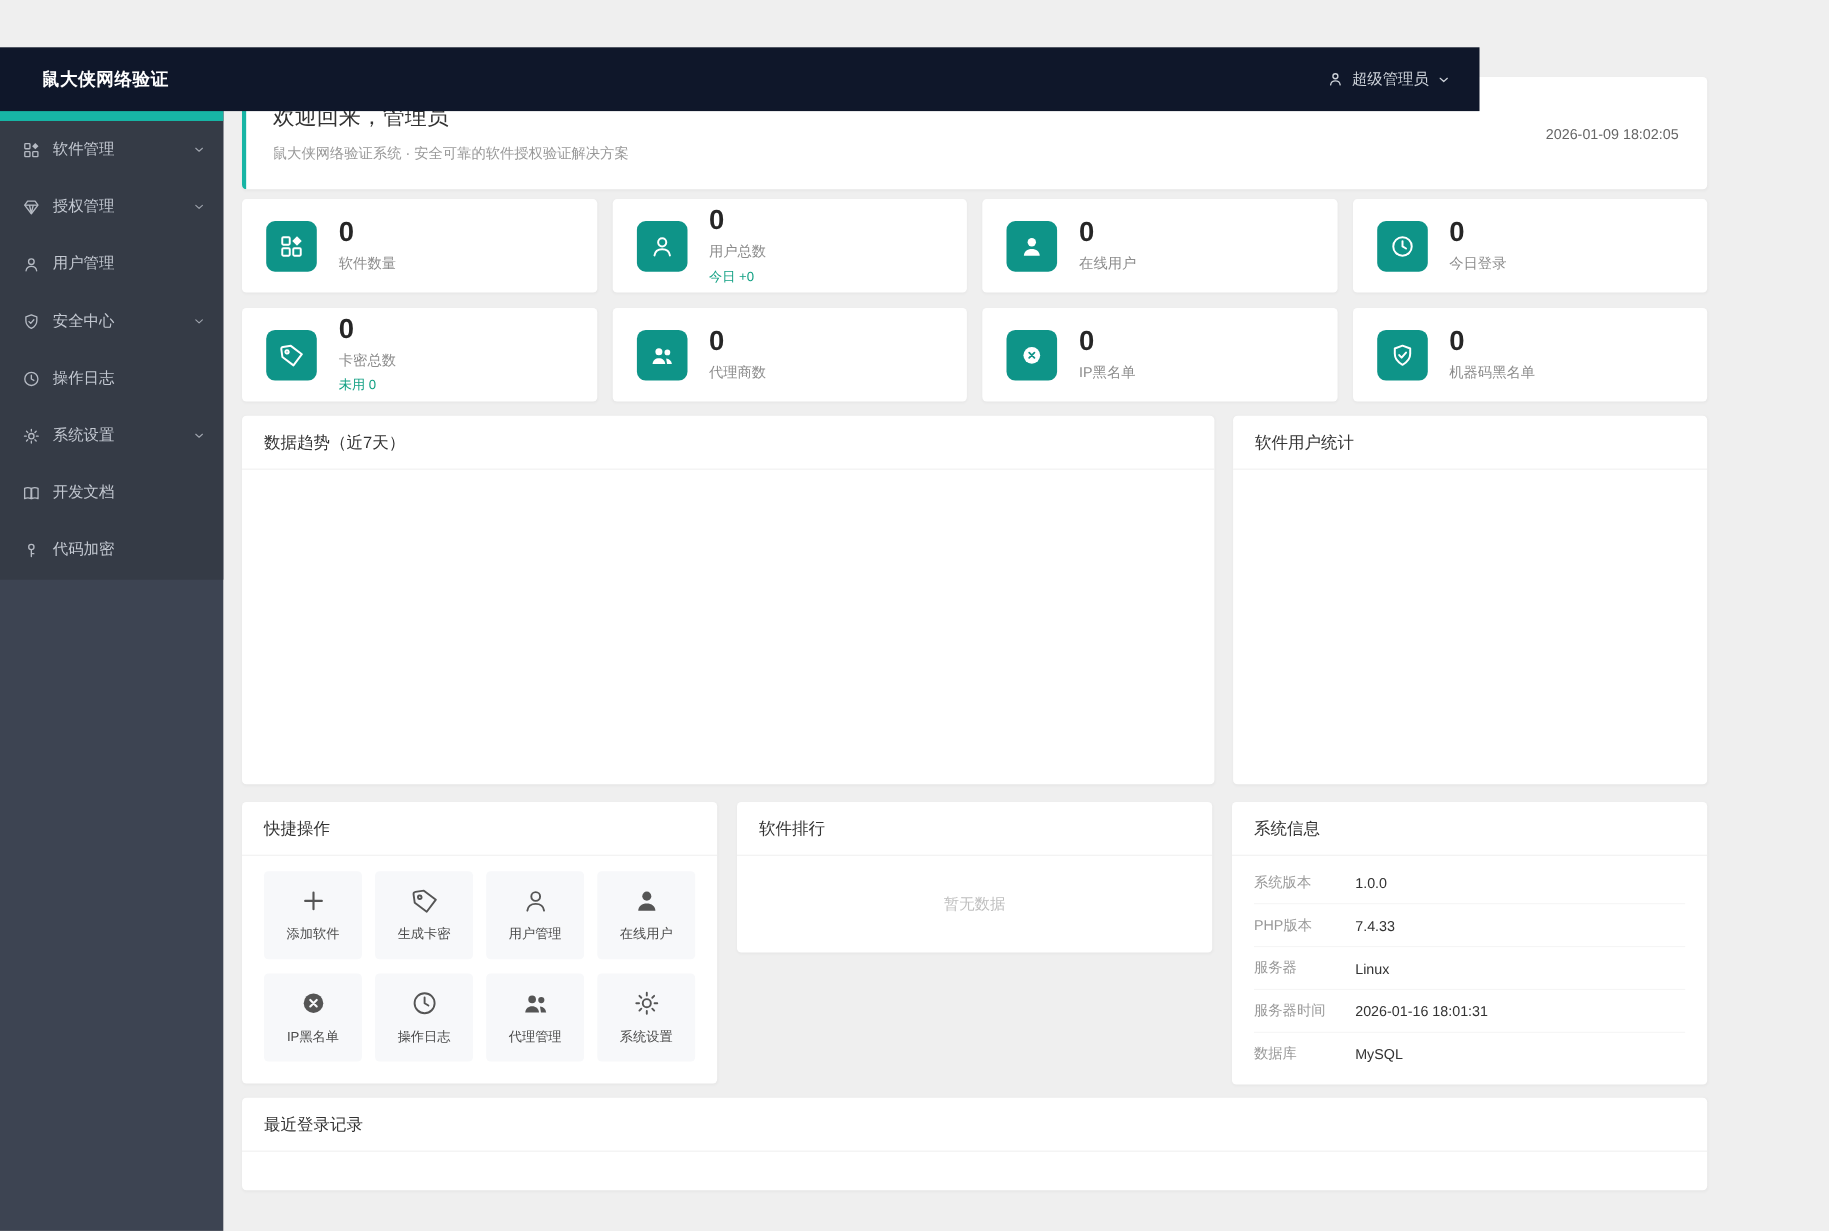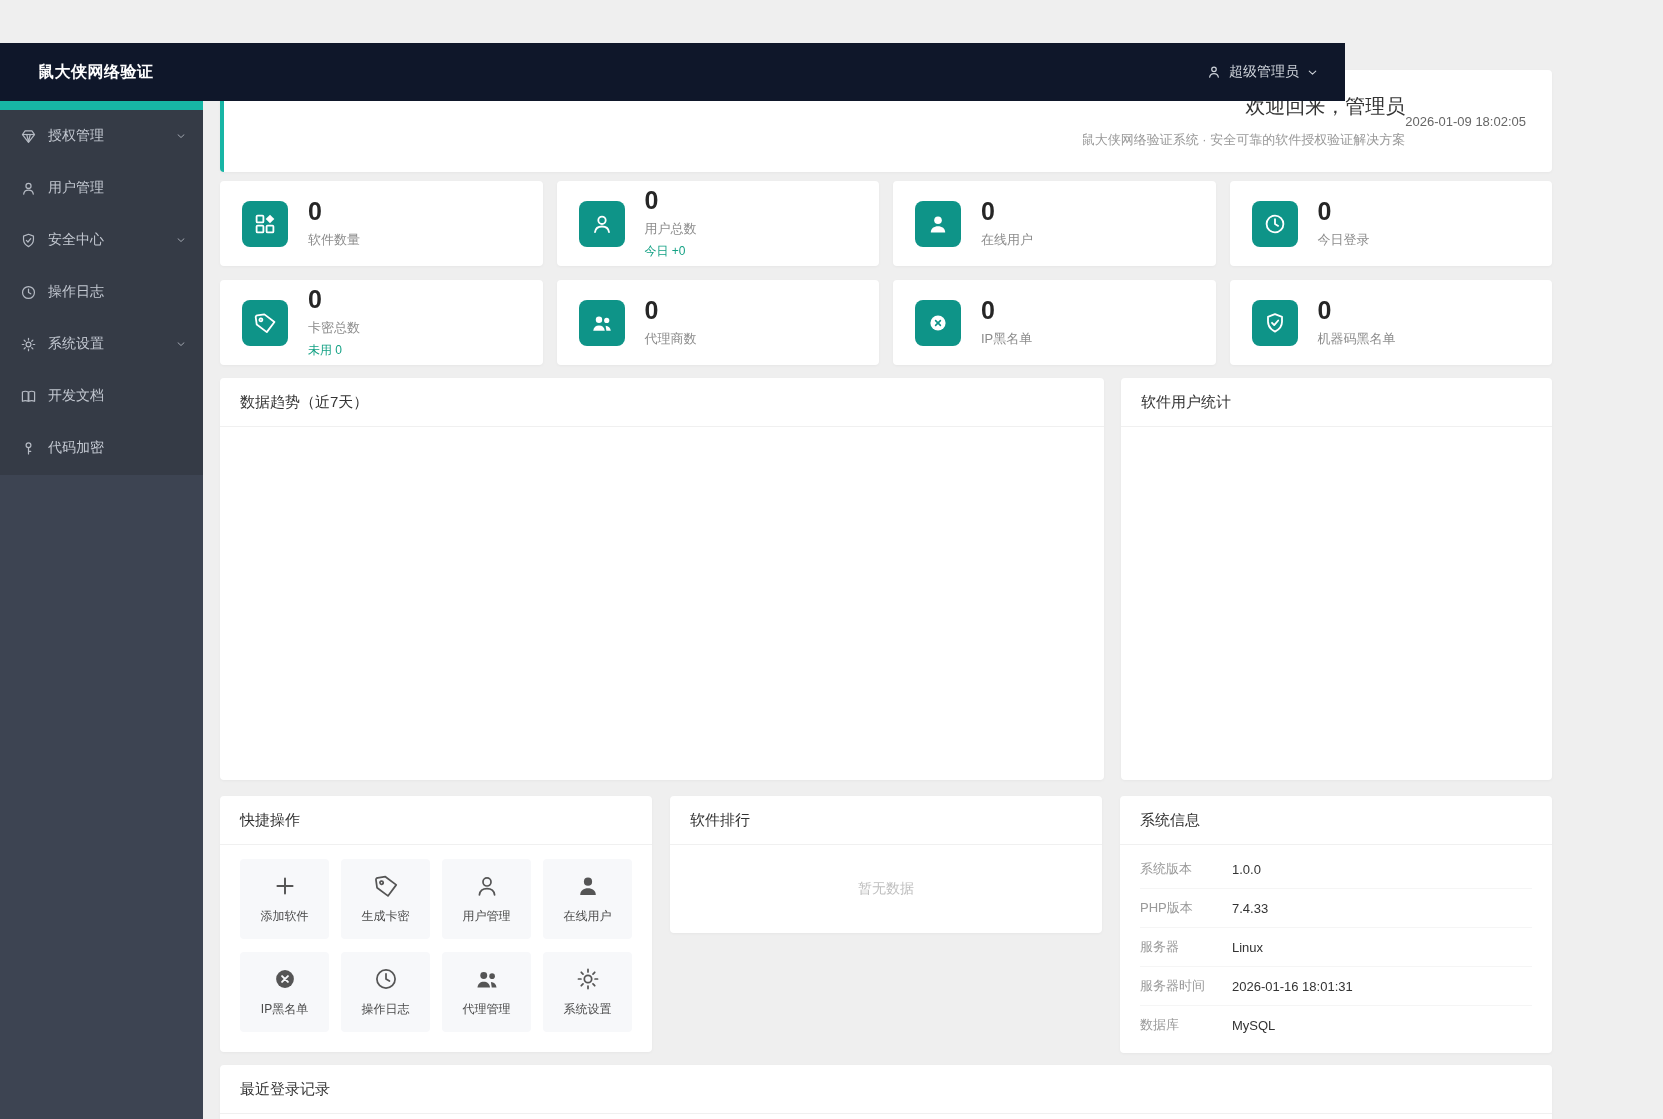--- a/index.html
+++ b/index.html
@@ -45,21 +45,21 @@
   }
   .card-header {
     padding: 15px 20px 14px 20px; font-size: 15px; color: #333;
     border-bottom: 1px solid #f0f0f0;
   }
   
   .welcome {
     margin-top: 12px; height: 102px; border-left: 4px solid #17b5a5;
     display: flex; align-items: center; padding: 0 26px 0 24px;
   }
-  .welcome-text { flex: 1; text-align: right; }
+  .welcome-text { flex: 1; }
   .welcome-title { font-size: 20px; font-weight: 500; color: #333; }
   .welcome-sub { font-size: 13px; color: #999; margin-top: 11px; }
   .welcome-date { font-size: 13px; color: #666; }
   
   .stats-grid {
     margin-top: 9px; display: grid; grid-template-columns: repeat(4,1fr);
     gap: 14px;
   }
   .stat-card {
     height: 85px; display: flex; align-items: center; padding-left: 22px;
@@ -69,21 +69,21 @@
     display: flex; align-items: center; justify-content: center; flex: none;
     color: #fff;
   }
   .stat-info { margin-left: 20px; display: flex; flex-direction: column; justify-content: center; }
   .stat-value { font-size: 25px; font-weight: bold; color: #262626; line-height: 1.05; }
   .stat-label { font-size: 13px; color: #8c8c8c; margin-top: 6px; }
   .stat-sub { font-size: 12px; color: #13a184; margin-top: 5px; }
   .stat-sub:empty { display: none; }
   
   .charts-row { margin-top: 13px; display: grid; grid-template-columns: 884px 431px; gap: 17px; }
-  .chart-card { height: 402px; }
+  .chart-card { height: 335px; }
   .chart-body { height: 283px; }
   
   .bottom-row { margin-top: 16px; display: grid; grid-template-columns: 432px 432px 432px; gap: 18px; align-items: start; }
   .qa-body { padding: 14px 20px 20px 20px; display: grid; grid-template-columns: repeat(4,1fr); gap: 13px 12px; }
   .qa-tile {
     background: #f7f8fa; border-radius: 4px; height: 80px; cursor: pointer;
     display: flex; flex-direction: column; align-items: center; justify-content: center;
     color: #555;
   }
   .qa-label { font-size: 12px; color: #4a4a4a; margin-top: 9px; }
@@ -127,20 +127,32 @@
   <div class="menu">
 
     <div class="side-item active">
       <svg class="s-icon" width="17" height="17" viewBox="0 0 24 24" fill="none" stroke="currentColor" stroke-width="1.7" stroke-linecap="round" stroke-linejoin="round">
           <path d="M4 11 12 4.4 20 11"></path>
           <path d="M6 9.3V19.6h12V9.3"></path>
         </svg>
       <span class="lbl">控制台</span>
     </div>
 
+    <div class="side-item">
+      <svg class="s-icon" width="17" height="17" viewBox="0 0 24 24" fill="none" stroke="currentColor" stroke-width="1.7" stroke-linejoin="round">
+          <rect x="3.6" y="3.6" width="6.6" height="6.6" rx="1"></rect>
+          <rect x="3.6" y="13.8" width="6.6" height="6.6" rx="1"></rect>
+          <rect x="13.8" y="13.8" width="6.6" height="6.6" rx="1"></rect>
+          <path d="M17.1 2.8l4.1 4.1-4.1 4.1L13 6.9z" fill="currentColor" stroke="none"></path>
+        </svg>
+      <span class="lbl">软件管理</span>
+      <svg class="chev" width="12" height="12" viewBox="0 0 24 24" fill="none" stroke="currentColor" stroke-width="2" stroke-linecap="round" stroke-linejoin="round">
+          <path d="M6 9.5l6 5.5 6-5.5"></path>
+        </svg>
+    </div>
 
     <div class="side-item">
       <svg class="s-icon" width="17" height="17" viewBox="0 0 24 24" fill="none" stroke="currentColor" stroke-width="1.7" stroke-linejoin="round">
           <path d="M7.2 4h9.6l3.7 5.2L12 20.2 3.5 9.2z"></path>
           <path d="M3.5 9.2h17"></path>
           <path d="M9.6 9.2 12 19.6l2.4-10.4"></path>
         </svg>
       <span class="lbl">授权管理</span>
       <svg class="chev" width="12" height="12" viewBox="0 0 24 24" fill="none" stroke="currentColor" stroke-width="2" stroke-linecap="round" stroke-linejoin="round">
           <path d="M6 9.5l6 5.5 6-5.5"></path>

